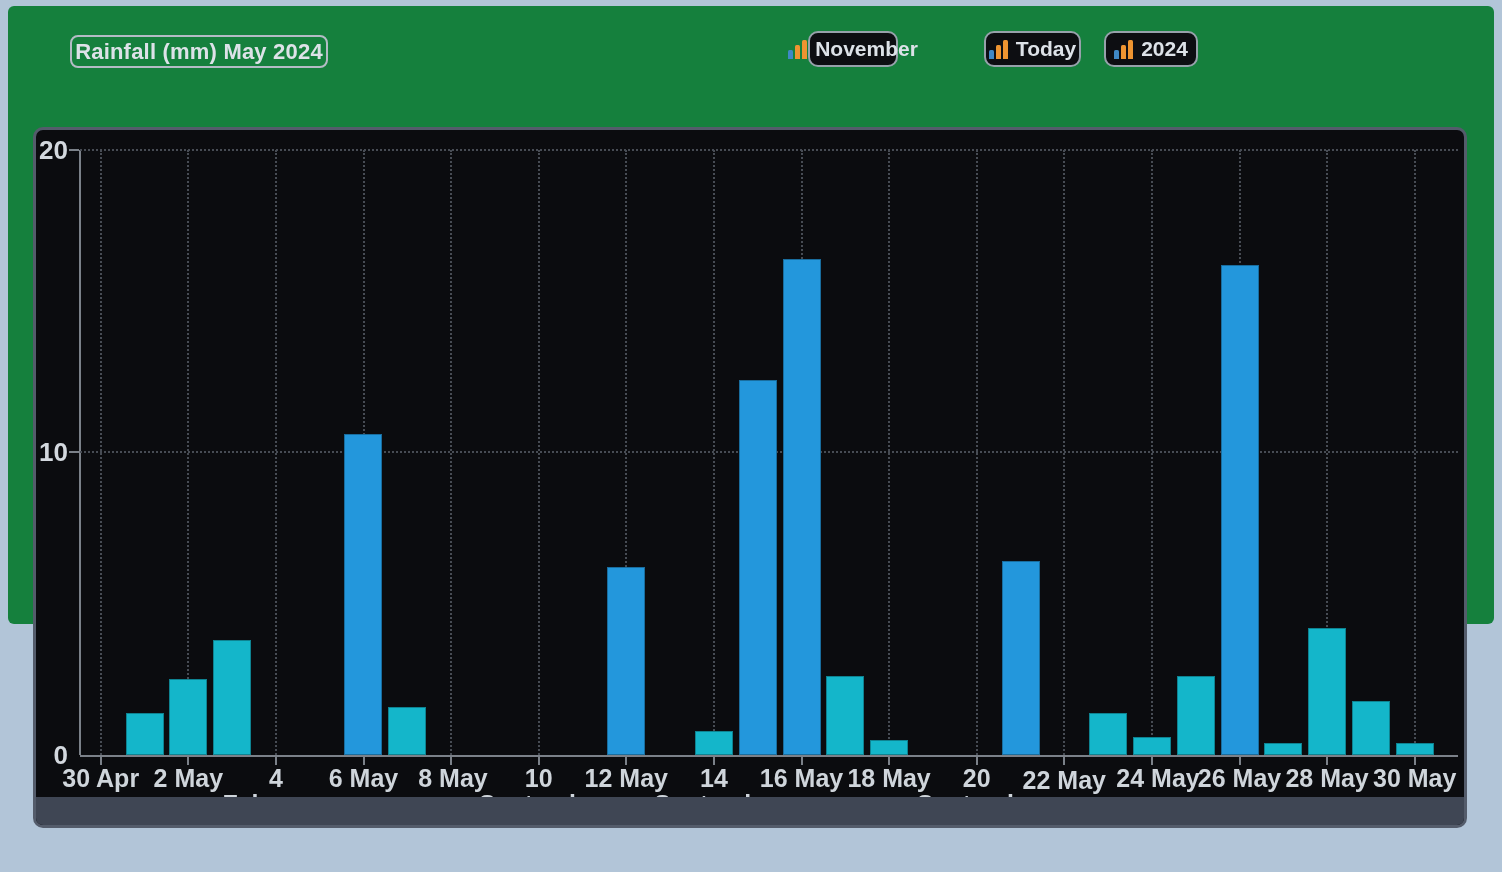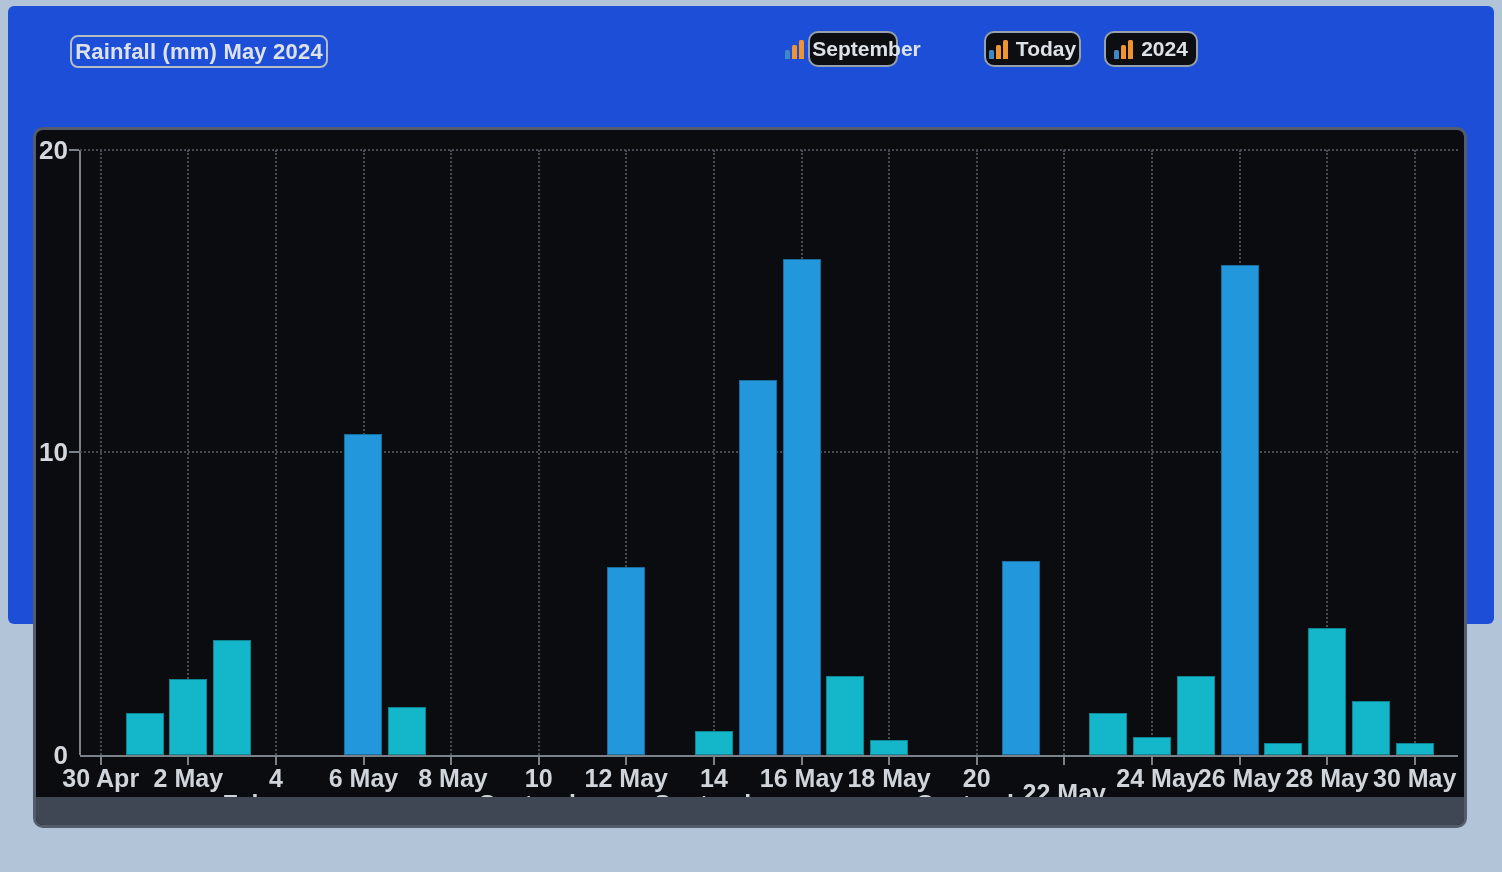--- a/index.html
+++ b/index.html
@@ -5,21 +5,21 @@
   html,body{margin:0;padding:0;}
   body{
     width:1502px;height:872px;
     background:#b2c5d8;
     font-family:"Liberation Sans", sans-serif;
     overflow:hidden;
     position:relative;
   }
   .panel{
     position:absolute;left:8px;top:6px;width:1486px;height:618px;
-    background:#1d4ed8;border-radius:6px;
+    background:#15803d;border-radius:6px;
   }
   
   .title-badge{
     position:absolute;left:62px;top:29px;width:258px;height:33px;
     border:2px solid #b4bcc6;border-radius:8px;
     display:flex;align-items:center;justify-content:center;
     color:#dde2e8;font-size:22px;font-weight:bold;letter-spacing:.2px;
     background:transparent;box-sizing:border-box;
   }
   .btn{
@@ -78,21 +78,21 @@
     <span>Rainfall (mm) May 2024</span>
   </div>
 
 
   <button class="btn btn-june">
     <span class="mini-chart">
         <i class="b1"></i>
         <i class="b2"></i>
         <i class="b3"></i>
       </span>
-    <span>September</span>
+    <span>November</span>
   </button>
 
   <button class="btn btn-today">
     <span class="mini-chart">
         <i class="b1"></i>
         <i class="b2"></i>
         <i class="b3"></i>
       </span>
     <span>Today</span>
   </button>
@@ -145,21 +145,21 @@
         <div class="tick-x" style="left: 764.5px; top: 626.5px;"></div>
         <div class="xlabel" style="left: 705.5px; top: 634.5px;">16 May</div>
         <div class="gridline-v" style="left: 852.1px; top: 19.5px; height: 605px;"></div>
         <div class="tick-x" style="left: 852.1px; top: 626.5px;"></div>
         <div class="xlabel" style="left: 793.1px; top: 634.5px;">18 May</div>
         <div class="gridline-v" style="left: 939.7px; top: 19.5px; height: 605px;"></div>
         <div class="tick-x" style="left: 939.7px; top: 626.5px;"></div>
         <div class="xlabel" style="left: 880.7px; top: 634.5px;">20 September</div>
         <div class="gridline-v" style="left: 1027.3px; top: 19.5px; height: 605px;"></div>
         <div class="tick-x" style="left: 1027.3px; top: 626.5px;"></div>
-        <div class="xlabel" style="left: 968.3px; top: 637px; margin-top: 13px;">22 May</div>
+        <div class="xlabel" style="left: 968.3px; top: 637px;">22 May</div>
         <div class="gridline-v" style="left: 1114.9px; top: 19.5px; height: 605px;"></div>
         <div class="tick-x" style="left: 1114.9px; top: 626.5px;"></div>
         <div class="xlabel" style="left: 1062px; top: 634.5px;">24 May</div>
         <div class="gridline-v" style="left: 1202.5px; top: 19.5px; height: 605px;"></div>
         <div class="tick-x" style="left: 1202.5px; top: 626.5px;"></div>
         <div class="xlabel" style="left: 1143.5px; top: 634.5px;">26 May</div>
         <div class="gridline-v" style="left: 1290.1px; top: 19.5px; height: 605px;"></div>
         <div class="tick-x" style="left: 1290.1px; top: 626.5px;"></div>
         <div class="xlabel" style="left: 1231.1px; top: 634.5px;">28 May</div>
         <div class="gridline-v" style="left: 1377.7px; top: 19.5px; height: 605px;"></div>

